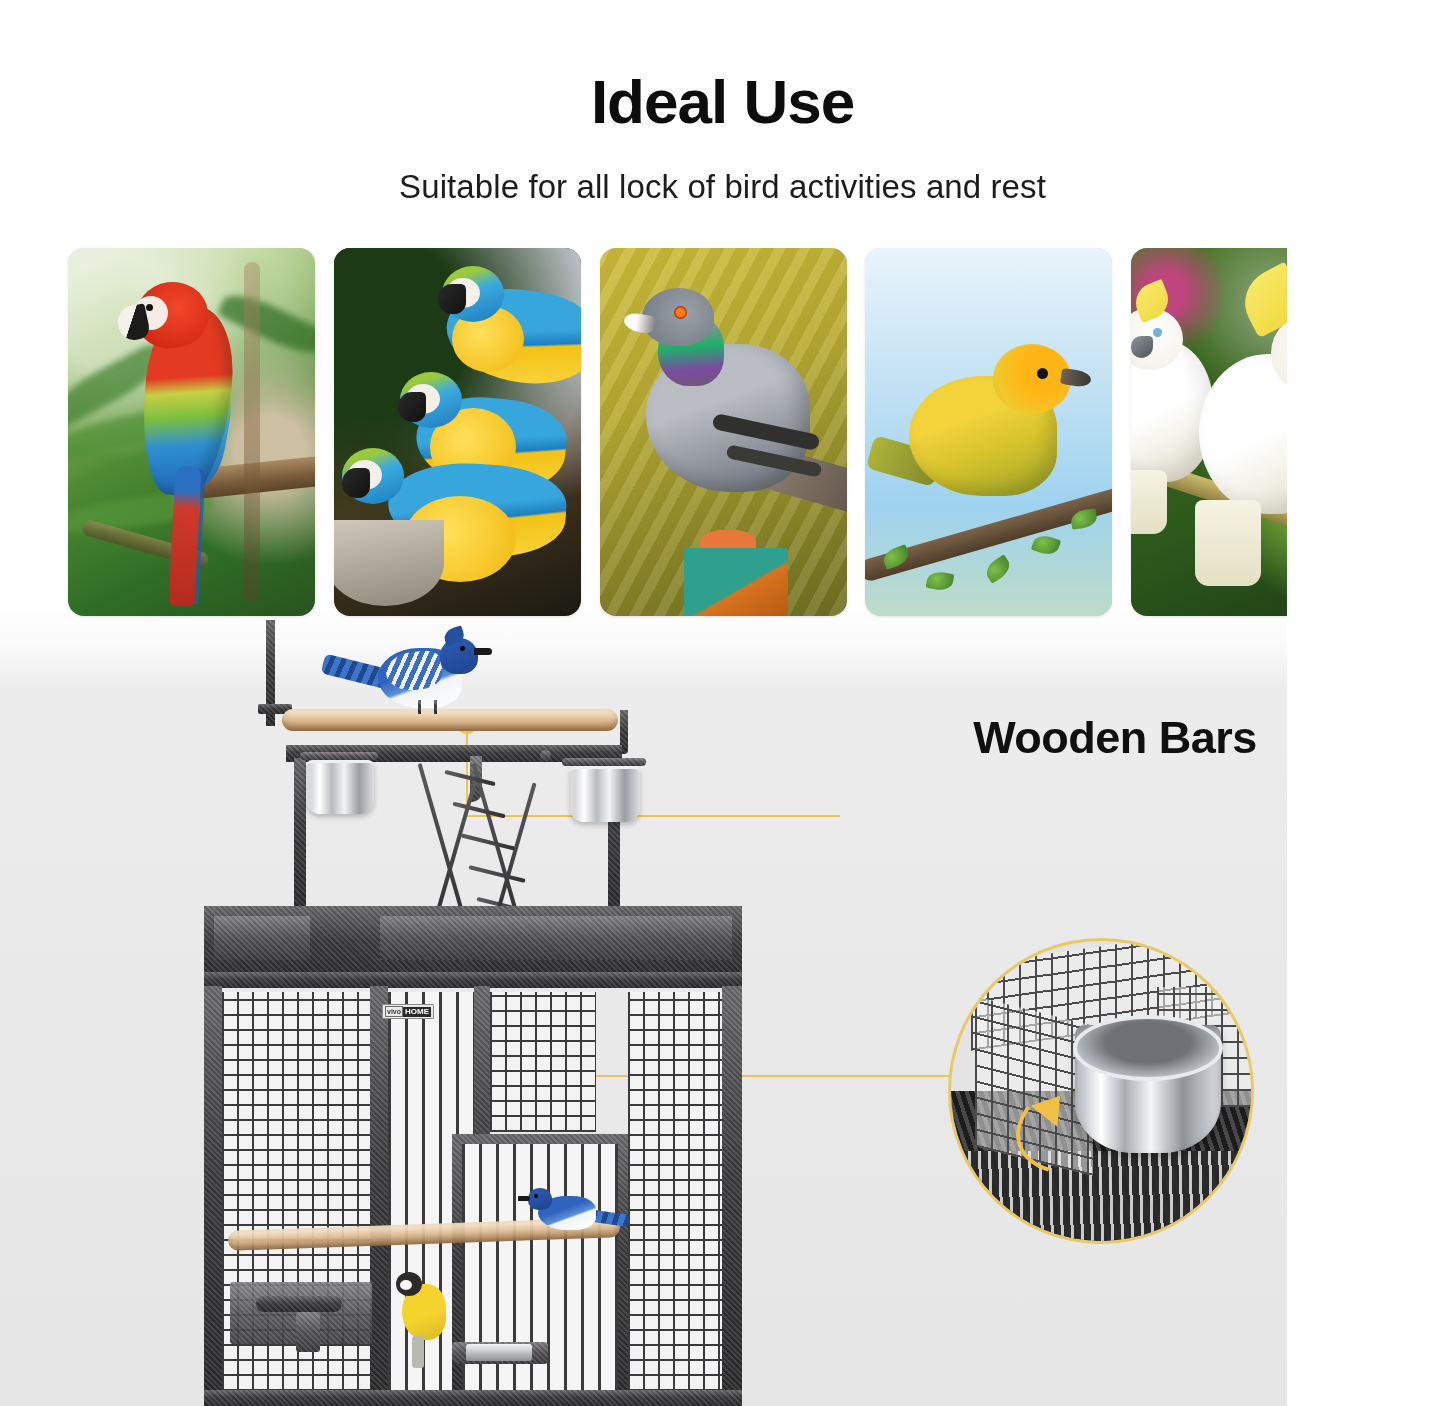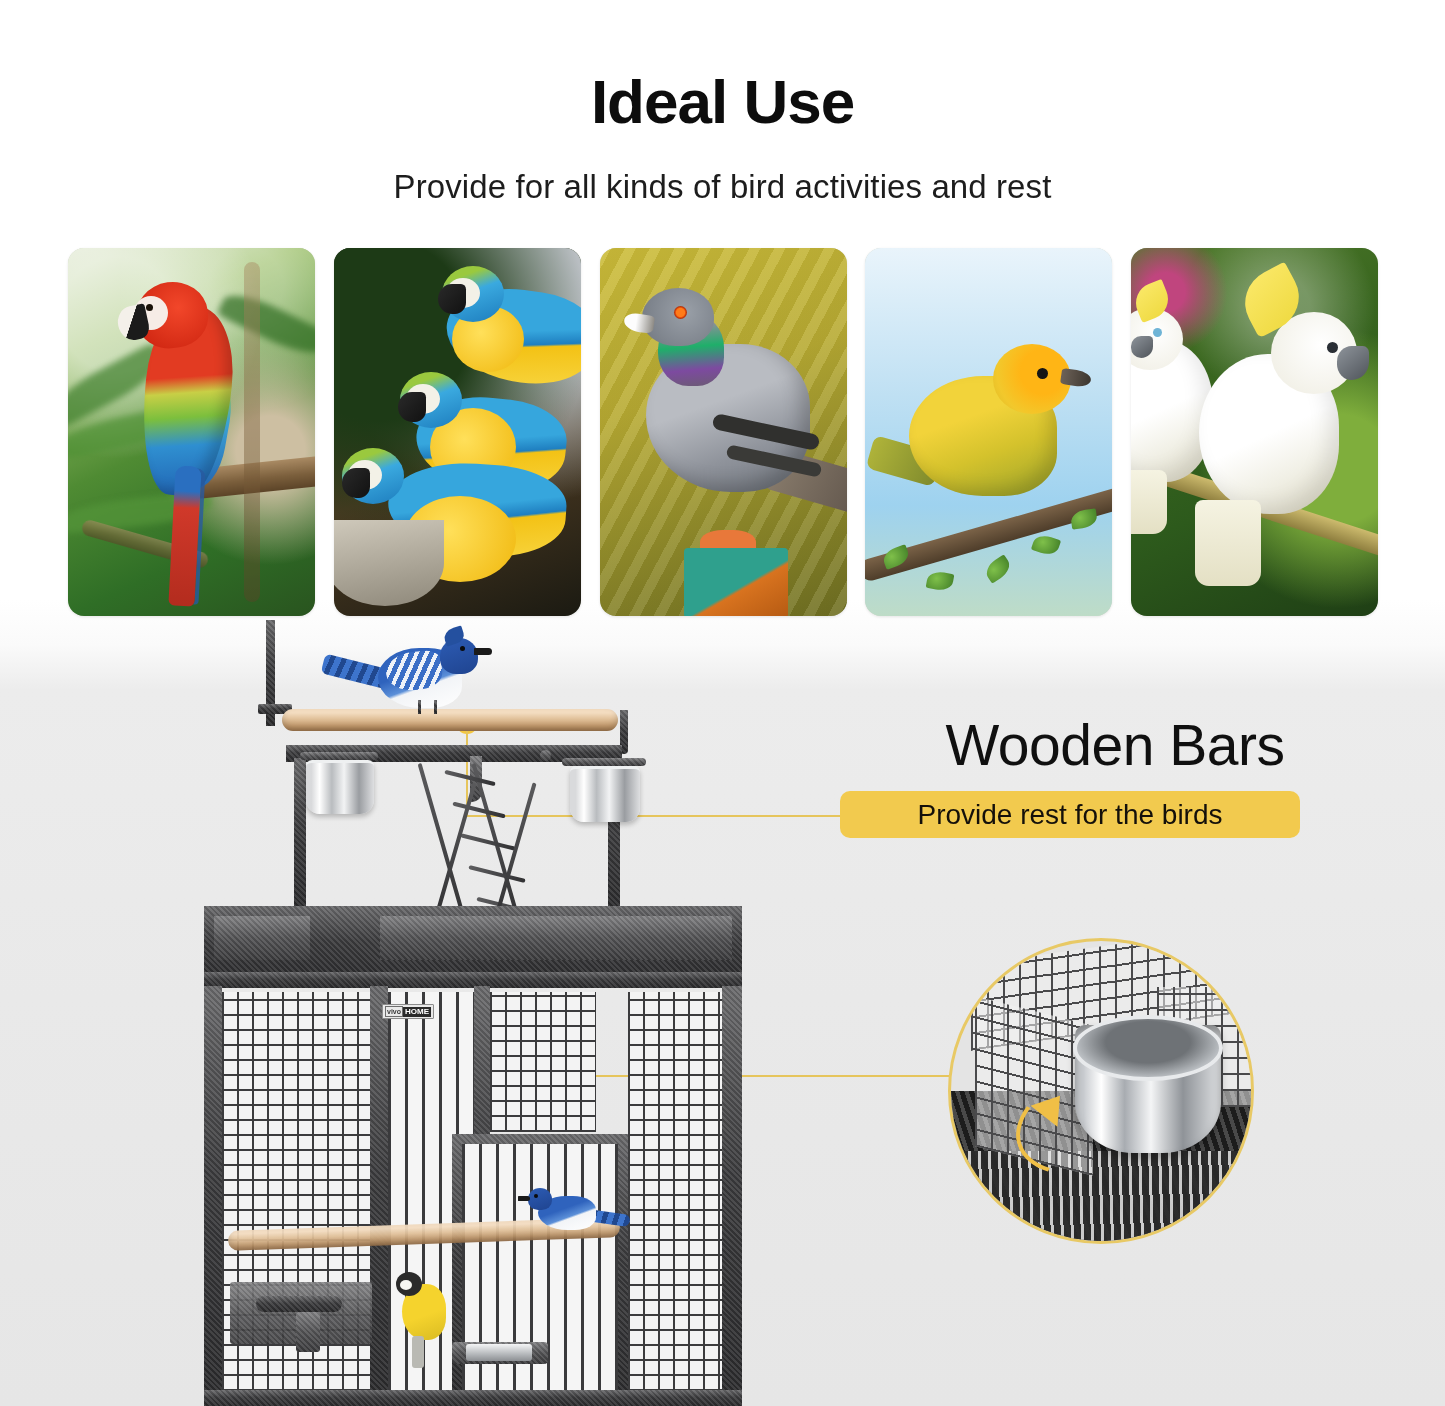--- a/index.html
+++ b/index.html
@@ -6,21 +6,21 @@
 
   html, body {
     width: 1445px;
     height: 1406px;
     overflow: hidden;
     font-family: "Liberation Sans", sans-serif;
   }
 
   #page {
     position: relative;
-    width: 1445px;
+    width: 1287px;
     height: 1406px;
     background: linear-gradient(180deg,
         #ffffff 0px, #ffffff 600px,
         #fafafa 645px, #ececec 690px,
         #e9e9e9 1000px, #e6e6e6 1406px);
     overflow: hidden;
   }
 
   
   .page-title {
@@ -297,21 +297,21 @@
     position:absolute; left:-6px; top:250px; width:280px; height:20px;
     background: linear-gradient(180deg,#cdbb6e,#8f7f3f);
     border-radius: 12px; transform: rotate(18deg);
   }
 
   
   .wooden-bars-title{
     position:absolute;
     top: 712px; left: 905px; width: 420px;
     text-align:center;
-    font-size: 57px; font-weight: 400; color:#101010;
+    font-size: 45px; font-weight: 700; color:#101010;
     letter-spacing:-.5px;
   }
   .badge-pill{
     position:absolute;
     top: 791px; left: 840px;
     width: 460px; height: 47px;
     background: #f2ca4e;
     border-radius: 10px;
     display:flex; align-items:center; justify-content:center;
     font-size: 28px; color:#14100a;
@@ -487,21 +487,21 @@
     background: repeating-linear-gradient(88deg, #d8d8d8 0 3px, #2a2a2a 3px 10px);
     opacity:.92;
   }
 </style>
 </head>
 <body>
 
 <div id="page">
 
   <div class="page-title">Ideal Use</div>
-  <div class="page-subtitle">Provide for all kinds of bird activities and rest</div>
+  <div class="page-subtitle">Suitable for all lock of bird activities and rest</div>
 
   <div class="photo-strip">
 
     <div class="photo-card">
       <div class="scene bg-jungle">
         <div class="leafblur" style="left:-20px;top:120px;width:120px;height:34px;background:#3f7f2c;transform:rotate(-28deg)"></div>
         <div class="leafblur" style="left:-10px;top:168px;width:140px;height:30px;background:#4f9135;transform:rotate(-12deg)"></div>
         <div class="leafblur" style="left:150px;top:60px;width:110px;height:32px;background:#2f6c22;transform:rotate(26deg)"></div>
         <div class="leafblur" style="left:-6px;top:250px;width:150px;height:28px;background:#55963a;transform:rotate(-6deg)"></div>
         <div class="branch" style="left:120px;top:214px;width:150px;height:30px;transform:rotate(-6deg)"></div>
@@ -592,21 +592,20 @@
           <div class="crest" style="left:112px;top:24px;width:58px;height:56px;transform:rotate(-28deg)"></div>
           <div class="eye" style="left:196px;top:94px;width:11px;height:11px"></div>
           <div class="beak" style="left:206px;top:98px;width:32px;height:34px"></div>
           <div class="tailw" style="left:64px;top:252px;width:66px;height:86px"></div>
         </div>
       </div>
     </div>
   </div>
 
   <div class="wooden-bars-title">Wooden Bars</div>
-  <div class="badge-pill">Provide rest for the birds</div>
 
   <div class="callout-dot" style="left:456px;top:712px;"></div>
   <div class="callout-line" style="left:466px;top:723px;width:2px;height:94px;"></div>
   <div class="callout-line" style="left:466px;top:815px;width:374px;height:2px;"></div>
 
   <div class="callout-dot" style="left:288px;top:1245px;"></div>
   <div class="callout-line" style="left:298px;top:1075px;width:2px;height:176px;"></div>
   <div class="callout-line" style="left:298px;top:1075px;width:690px;height:2px;"></div>
 
   <div class="dashed-box" style="left:222px;top:1276px;width:172px;height:118px;"></div>

